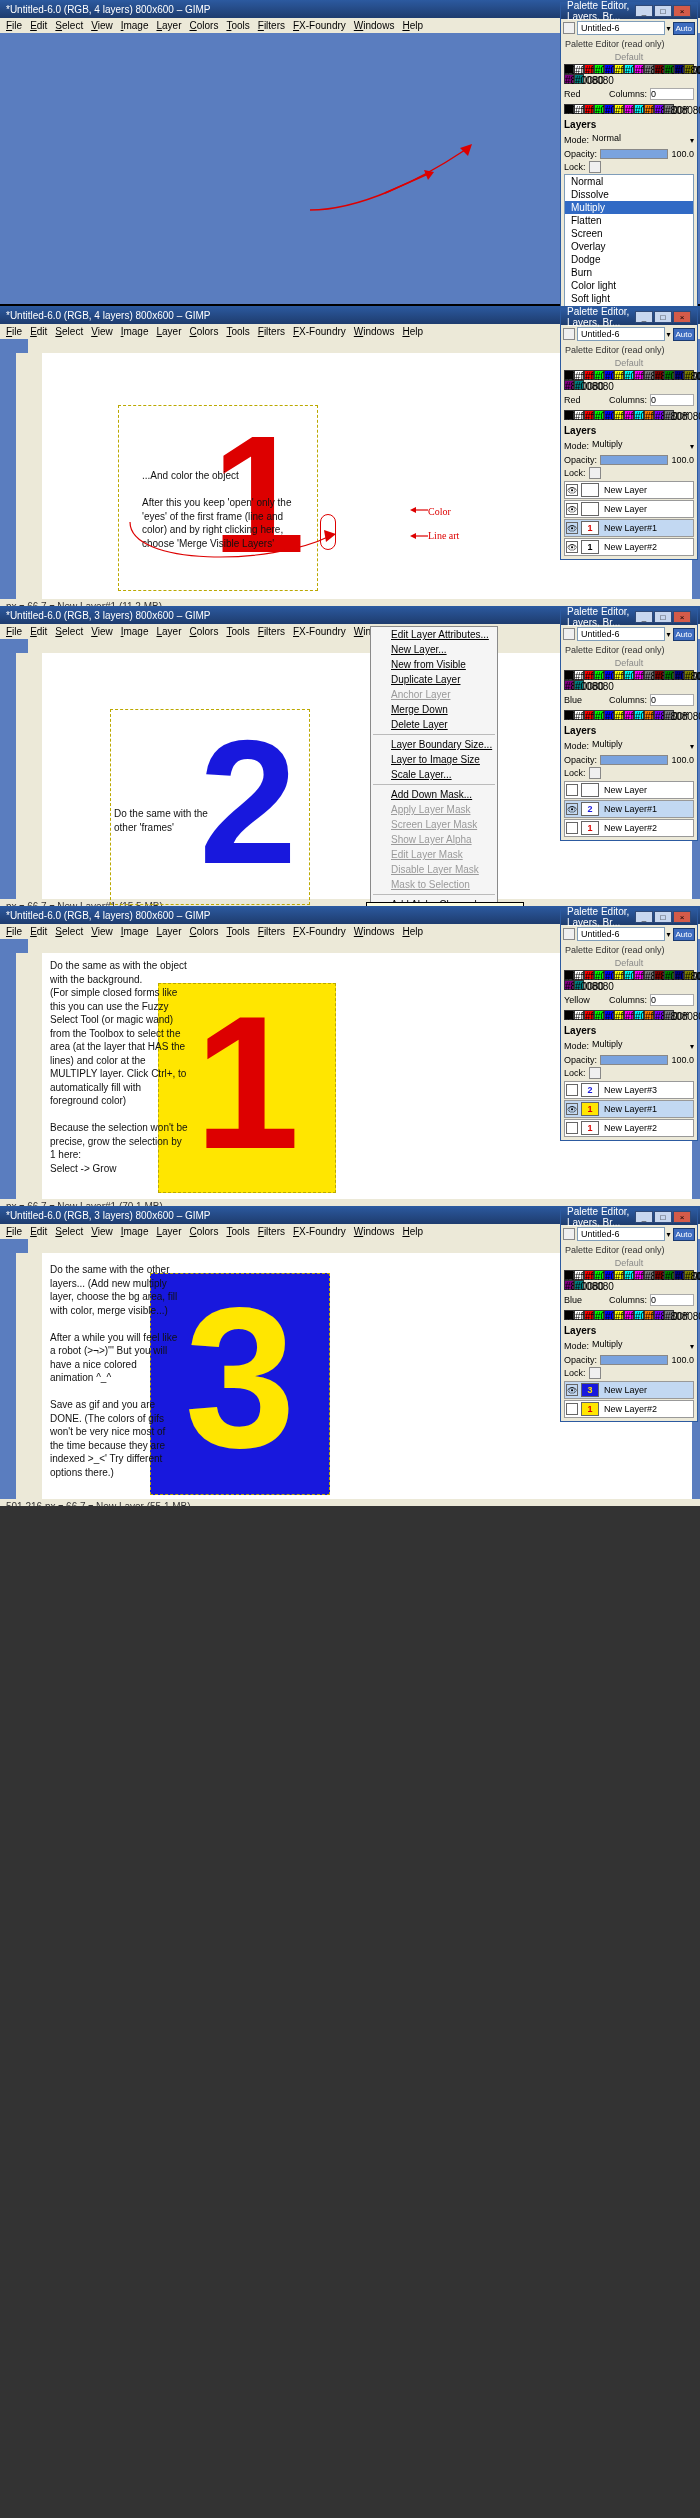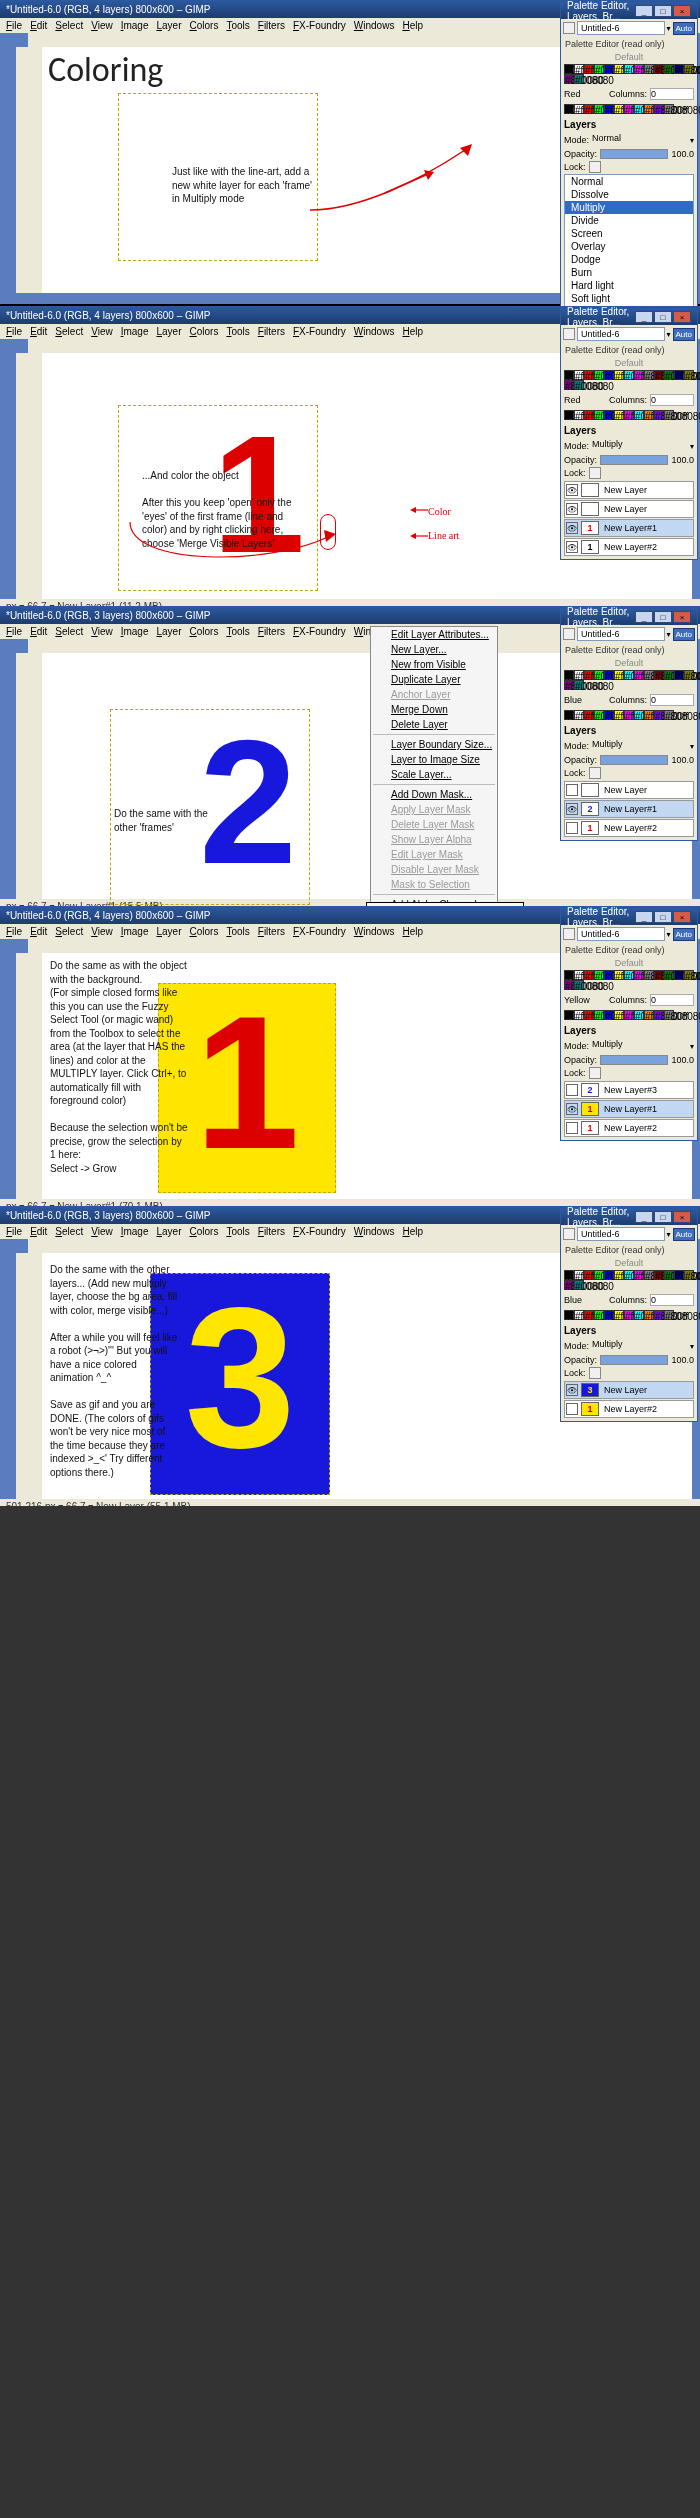--- a/index.html
+++ b/index.html
@@ -72,25 +72,20 @@
         <span><u>V</u>iew</span>
         <span><u>I</u>mage</span>
         <span><u>L</u>ayer</span>
         <span><u>C</u>olors</span>
         <span><u>T</u>ools</span>
         <span><u>F</u>ilters</span>
         <span><u>F</u>X-Foundry</span>
         <span><u>W</u>indows</span>
         <span><u>H</u>elp</span>
       </div>
-      <div class="canvas-area" style="height:250px">
-        <div class="heading" style="position:absolute;left:6px;top:2px">Coloring</div>
-        <div class="sel-box" style="left:76px;top:46px;width:200px;height:168px"></div>
-        <div class="tbox" style="position:absolute;left:130px;top:118px;width:140px">Just like with the line-art, add a new white layer for each 'frame' in Multiply mode</div>
-      </div>
       <div class="palette">
         <div class="titlebar">
           <span class="title">Palette Editor, Layers, Br...</span>
           <div class="winctrl">
             <span>_</span>
             <span>□</span>
             <span class="close">×</span>
           </div>
         </div>
         <div class="dropdown">
@@ -151,26 +146,26 @@
             <span>100.0</span>
           </div>
           <div class="row">
             <span>Lock:</span>
             <span class="ico"></span>
           </div>
           <div class="mode-list">
             <div class="">Normal</div>
             <div class="">Dissolve</div>
             <div class="hl">Multiply</div>
-            <div class="">Divide</div>
+            <div class="">Flatten</div>
             <div class="">Screen</div>
             <div class="">Overlay</div>
             <div class="">Dodge</div>
             <div class="">Burn</div>
-            <div class="">Hard light</div>
+            <div class="">Color light</div>
             <div class="">Soft light</div>
             <div class="">Grain extract</div>
             <div class="">Grain merge</div>
             <div class="">Difference</div>
             <div class="">Addition</div>
             <div class="">Subtract</div>
             <div class="">Darken only</div>
           </div>
         </div>
       </div>
@@ -448,21 +443,21 @@
         <div class="item dis">Anchor Layer</div>
         <div class="item">Merge Down</div>
         <div class="item">Delete Layer</div>
         <div class="sep"></div>
         <div class="item">Layer Boundary Size...</div>
         <div class="item">Layer to Image Size</div>
         <div class="item">Scale Layer...</div>
         <div class="sep"></div>
         <div class="item">Add Down Mask...</div>
         <div class="item dis">Apply Layer Mask</div>
-        <div class="item dis">Delete Layer Mask</div>
+        <div class="item dis">Screen Layer Mask</div>
         <div class="item dis">Show Layer Alpha</div>
         <div class="item dis">Edit Layer Mask</div>
         <div class="item dis">Disable Layer Mask</div>
         <div class="item dis">Mask to Selection</div>
         <div class="sep"></div>
         <div class="item">Add Alpha Channel</div>
         <div class="item">Remove Alpha Channel</div>
         <div class="item">Alpha to Selection</div>
         <div class="sep"></div>
         <div class="item hl">Merge Visible Layers...</div>

